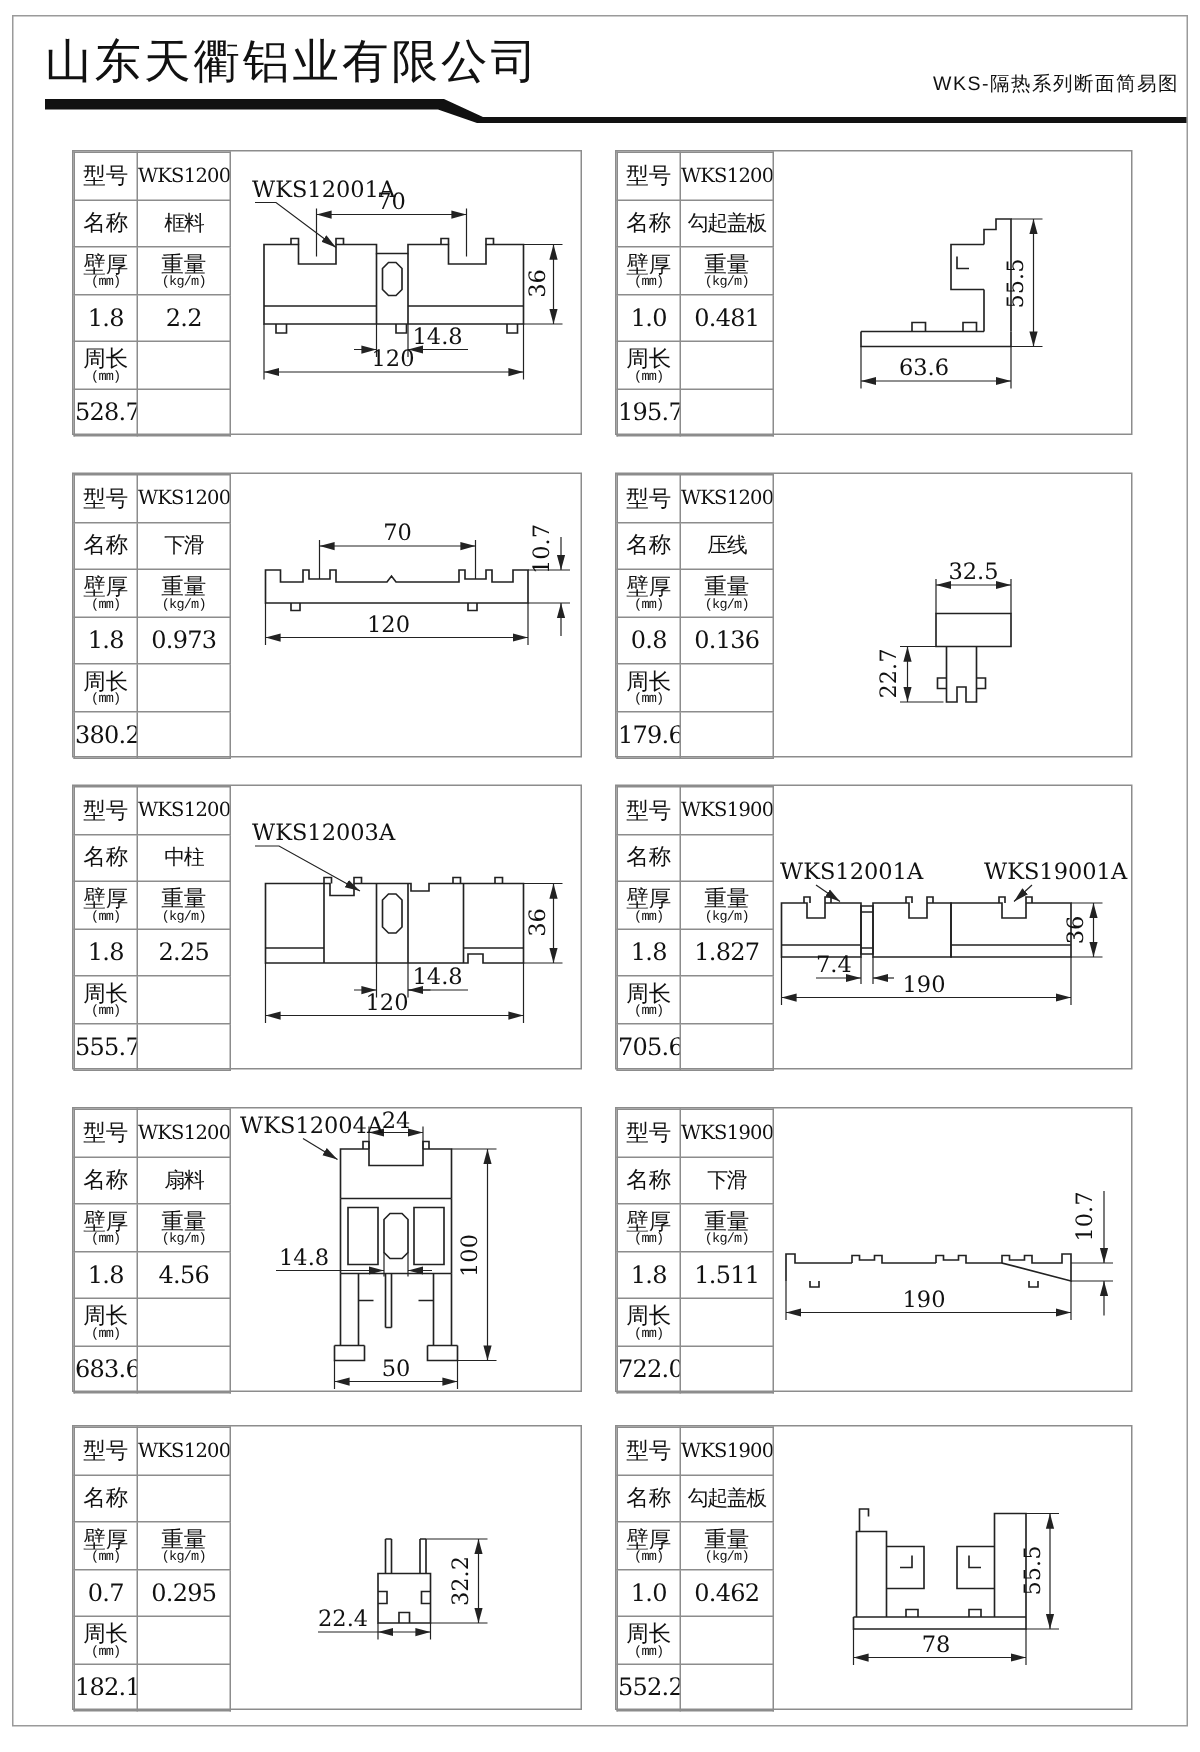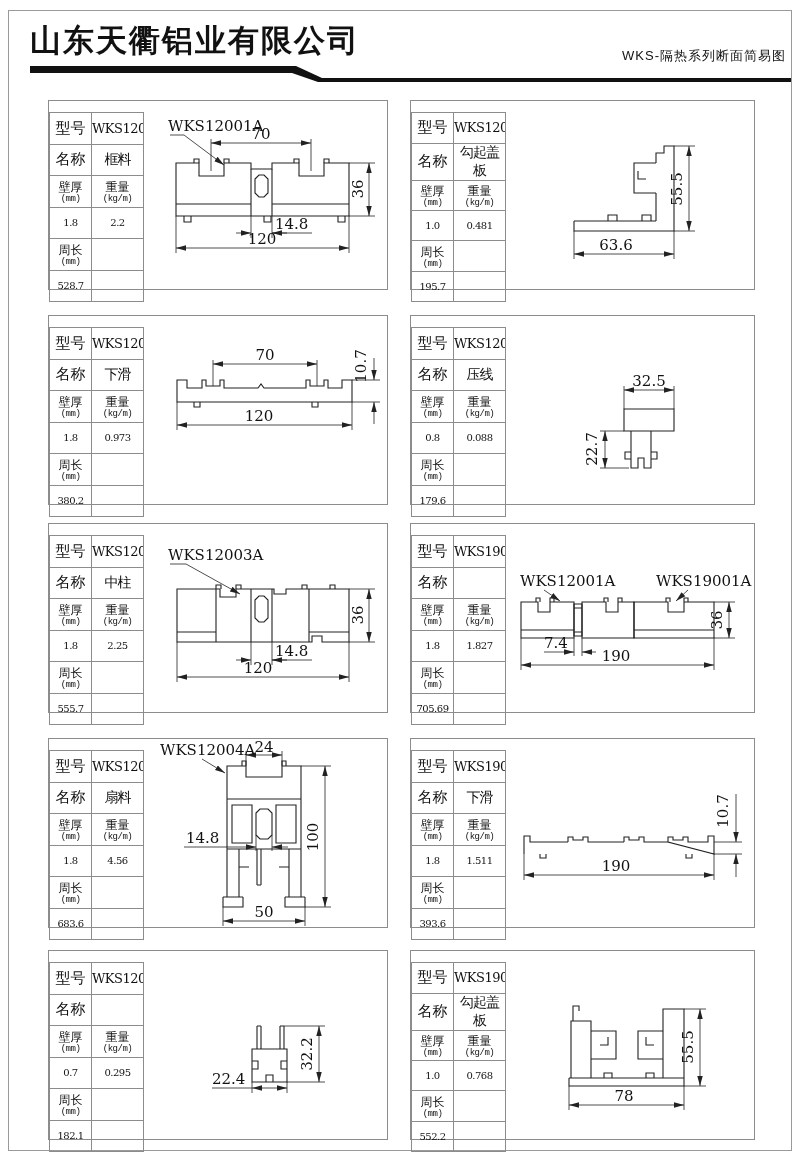--- a/index.html
+++ b/index.html
@@ -1,35 +1,35 @@
 <!DOCTYPE html>
 <html><head>
 <meta charset="utf-8">
 <style>
 *{margin:0;padding:0;box-sizing:border-box}
 html,body{background:#fff}
 body{width:800px;height:1168px;position:relative;font-family:"Liberation Sans",sans-serif;color:#111;overflow:hidden}
 .page-border{position:absolute;left:8px;top:10px;width:784px;height:1141px;border:1px solid #9a9a9a}
-.company{position:absolute;left:30px;top:20px;font-size:31px;font-weight:bold;letter-spacing:2px;font-family:"Liberation Sans",sans-serif;white-space:nowrap}
+.company{position:absolute;left:30px;top:20px;font-size:31px;font-weight:normal;letter-spacing:2px;font-family:"Liberation Sans",sans-serif;white-space:nowrap}
 .subtitle{position:absolute;right:14px;top:47px;font-size:13px;letter-spacing:1px;white-space:nowrap}
 .divider{position:absolute;left:0;top:0;width:800px;height:95px;pointer-events:none}
 .cell{position:absolute;height:190px;border:1px solid #8c8c8c;background:#fff}
 .cl{left:48px;width:340px}
 .cr{left:410px;width:345px}
 .r1{top:100px}.r2{top:315px}.r3{top:523px}.r4{top:738px}.r5{top:950px}
-table.spec{position:absolute;left:0;top:11px;width:95px;height:190px;border-collapse:collapse;table-layout:fixed}
+table.spec{position:absolute;left:0;top:0;width:105px;height:190px;border-collapse:collapse;table-layout:fixed}
 table.spec td{border:1px solid #8c8c8c;text-align:center;vertical-align:middle;padding:0;overflow:hidden}
 table.spec td.c1{width:42px}
 table.spec tr{height:16.66%}
 .lb{font-size:15px;font-family:"Liberation Serif",serif}
 .vl{font-size:13px;font-family:"DejaVu Serif",serif;letter-spacing:-0.5px}
 .cnv{font-size:14px;font-family:Liberation Serif, serif;letter-spacing:-1px}
-.num{font-size:10px}
+.num{font-size:16px}
 .un{font-size:9px;line-height:8px;font-family:Liberation Mono, monospace;letter-spacing:-0.5px}
-.lbt{font-size:12px;line-height:15px;font-family:Liberation Serif, serif}
+.lbt{font-size:15px;line-height:15px;font-family:Liberation Sans, sans-serif}
 .draw{position:absolute;left:105px;top:0;right:0;bottom:0}
 .draw svg{display:block}
 .ol{fill:none;stroke:#222;stroke-width:1.1}
 .dl{fill:none;stroke:#222;stroke-width:0.8}
 .dt{font-family:"DejaVu Serif",serif;font-size:15px;fill:#111}
 .lb2{font-family:"DejaVu Serif",serif;font-size:15px;fill:#111}
 </style>
 </head>
 <body>
 
@@ -230,21 +230,21 @@
             <div class="lbt">壁厚</div>
             <div class="un">(mm)</div>
           </td>
         <td>
             <div class="lbt">重量</div>
             <div class="un">(kg/m)</div>
           </td>
         </tr>
     <tr>
           <td class="c1 vl num">0.8</td>
-          <td class="vl num">0.088</td>
+          <td class="vl num">0.136</td>
         </tr>
     <tr>
           <td class="c1">
             <div class="lbt">周长</div>
             <div class="un">(mm)</div>
           </td>
           <td></td>
         </tr>
     <tr>
           <td class="c1 vl num">179.6</td>
@@ -467,21 +467,21 @@
           <td class="vl num">1.511</td>
         </tr>
     <tr>
           <td class="c1">
             <div class="lbt">周长</div>
             <div class="un">(mm)</div>
           </td>
           <td></td>
         </tr>
     <tr>
-          <td class="c1 vl num">393.6</td>
+          <td class="c1 vl num">722.0</td>
           <td></td>
         </tr>
   </tbody>
     </table>
   <div class="draw">
   <svg viewBox="0 0 240 190" width="240" height="190">
     <path class="ol" d="M8,115 V97 H14 V103 H52 M52,103 V98 H57 V101 H67 V98 H72 V103 H108 M108,103 V98 H113 V101 H123 V98 H128 V103 H152 M152,103 V98 H157 V101 H167 V98 H172 V103 H192 V97 H198 V115 Z"></path>
     <path class="ol" d="M24,115 v4 h6 v-4 M170,115 v4 h6 v-4"></path>
     <path class="dl" d="M8,115 V141 M198,115 V141 M198,103 H226 M198,115 H226"></path>
     <line class="dl" x1="8" y1="136" x2="198" y2="136" marker-start="url(#ar)" marker-end="url(#ar)"></line>
@@ -560,21 +560,21 @@
             <div class="lbt">壁厚</div>
             <div class="un">(mm)</div>
           </td>
         <td>
             <div class="lbt">重量</div>
             <div class="un">(kg/m)</div>
           </td>
         </tr>
     <tr>
           <td class="c1 vl num">1.0</td>
-          <td class="vl num">0.768</td>
+          <td class="vl num">0.462</td>
         </tr>
     <tr>
           <td class="c1">
             <div class="lbt">周长</div>
             <div class="un">(mm)</div>
           </td>
           <td></td>
         </tr>
     <tr>
           <td class="c1 vl num">552.2</td>

